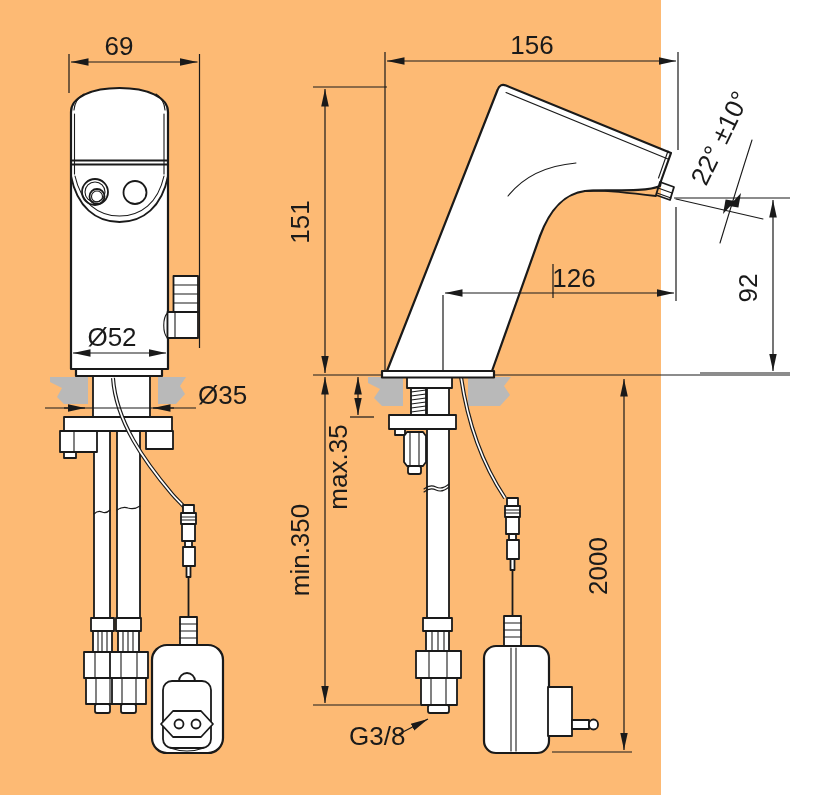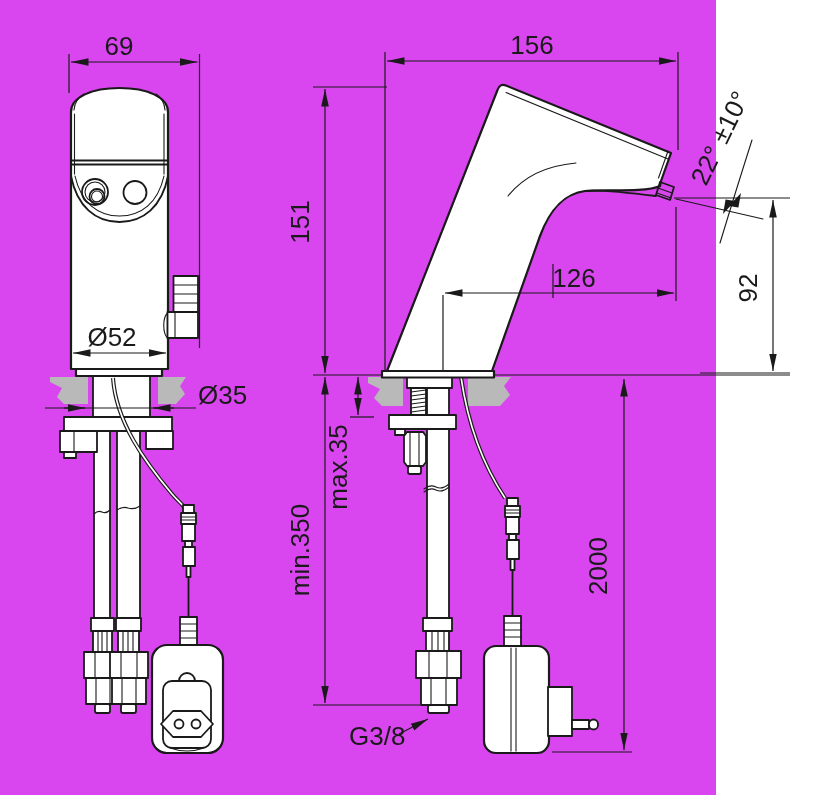--- a/index.html
+++ b/index.html
@@ -1,16 +1,16 @@
 <!DOCTYPE html>
 <html><head>
 <meta charset="utf-8">
 <style>
   html,body{margin:0;padding:0;background:#ffffff;}
-  .stage{width:716px;height:795px;background:#d946ef;position:relative;font-family:"Liberation Sans",sans-serif;}
+  .stage{width:661px;height:795px;background:#fdba74;position:relative;font-family:"Liberation Sans",sans-serif;}
   svg{display:block;}
   svg text{font-family:"Liberation Sans",sans-serif;font-size:26px;fill:#1a1a1a;}
   .olw{fill:#ffffff;stroke:#1a1a1a;stroke-width:2.2;stroke-linejoin:round;}
   .md{fill:#ffffff;stroke:#1a1a1a;stroke-width:1.8;stroke-linejoin:round;}
   .mdn{fill:none;stroke:#1a1a1a;stroke-width:1.8;stroke-linejoin:round;stroke-linecap:round;}
   .tn{fill:none;stroke:#1a1a1a;stroke-width:1.1;stroke-linecap:round;}
   .dim{fill:none;stroke:#1a1a1a;stroke-width:1.2;}
   .gray{fill:#b9b9b9;stroke:none;}
   .cable{fill:none;stroke:#1a1a1a;stroke-width:4;}
   .cablein{fill:none;stroke:#ffffff;stroke-width:1.7;}

